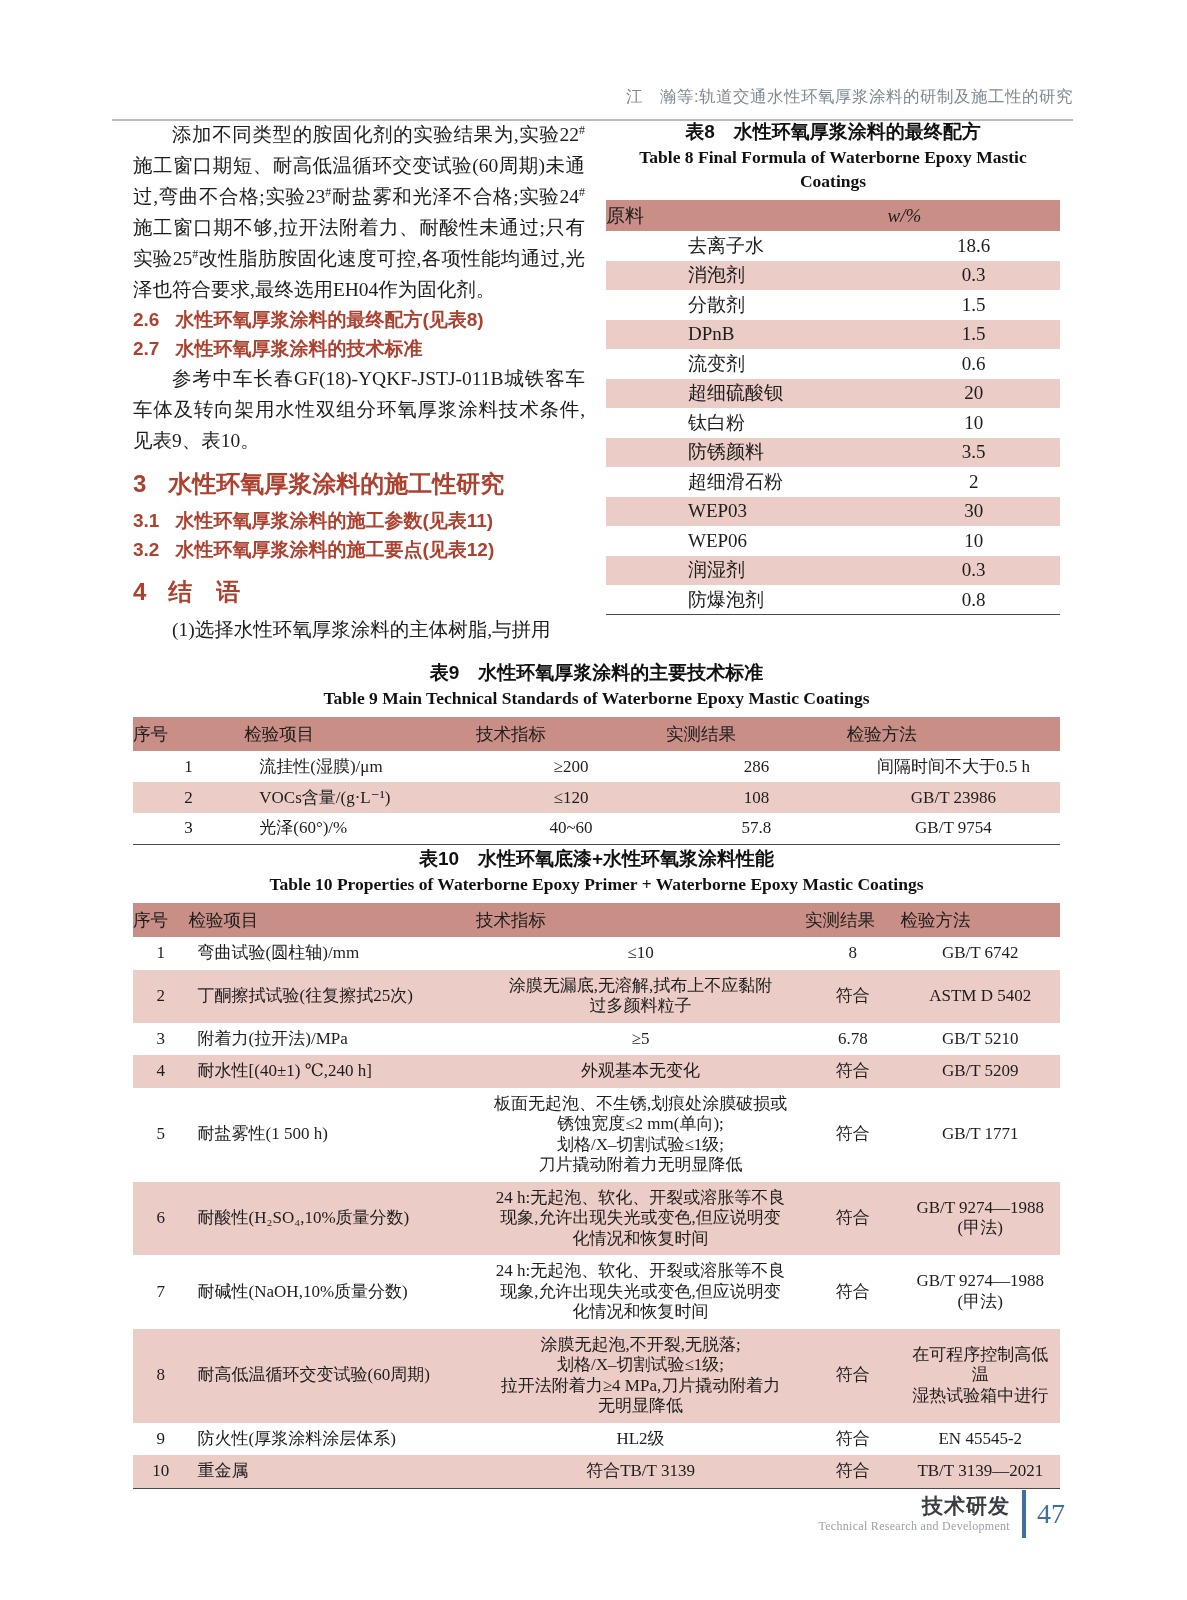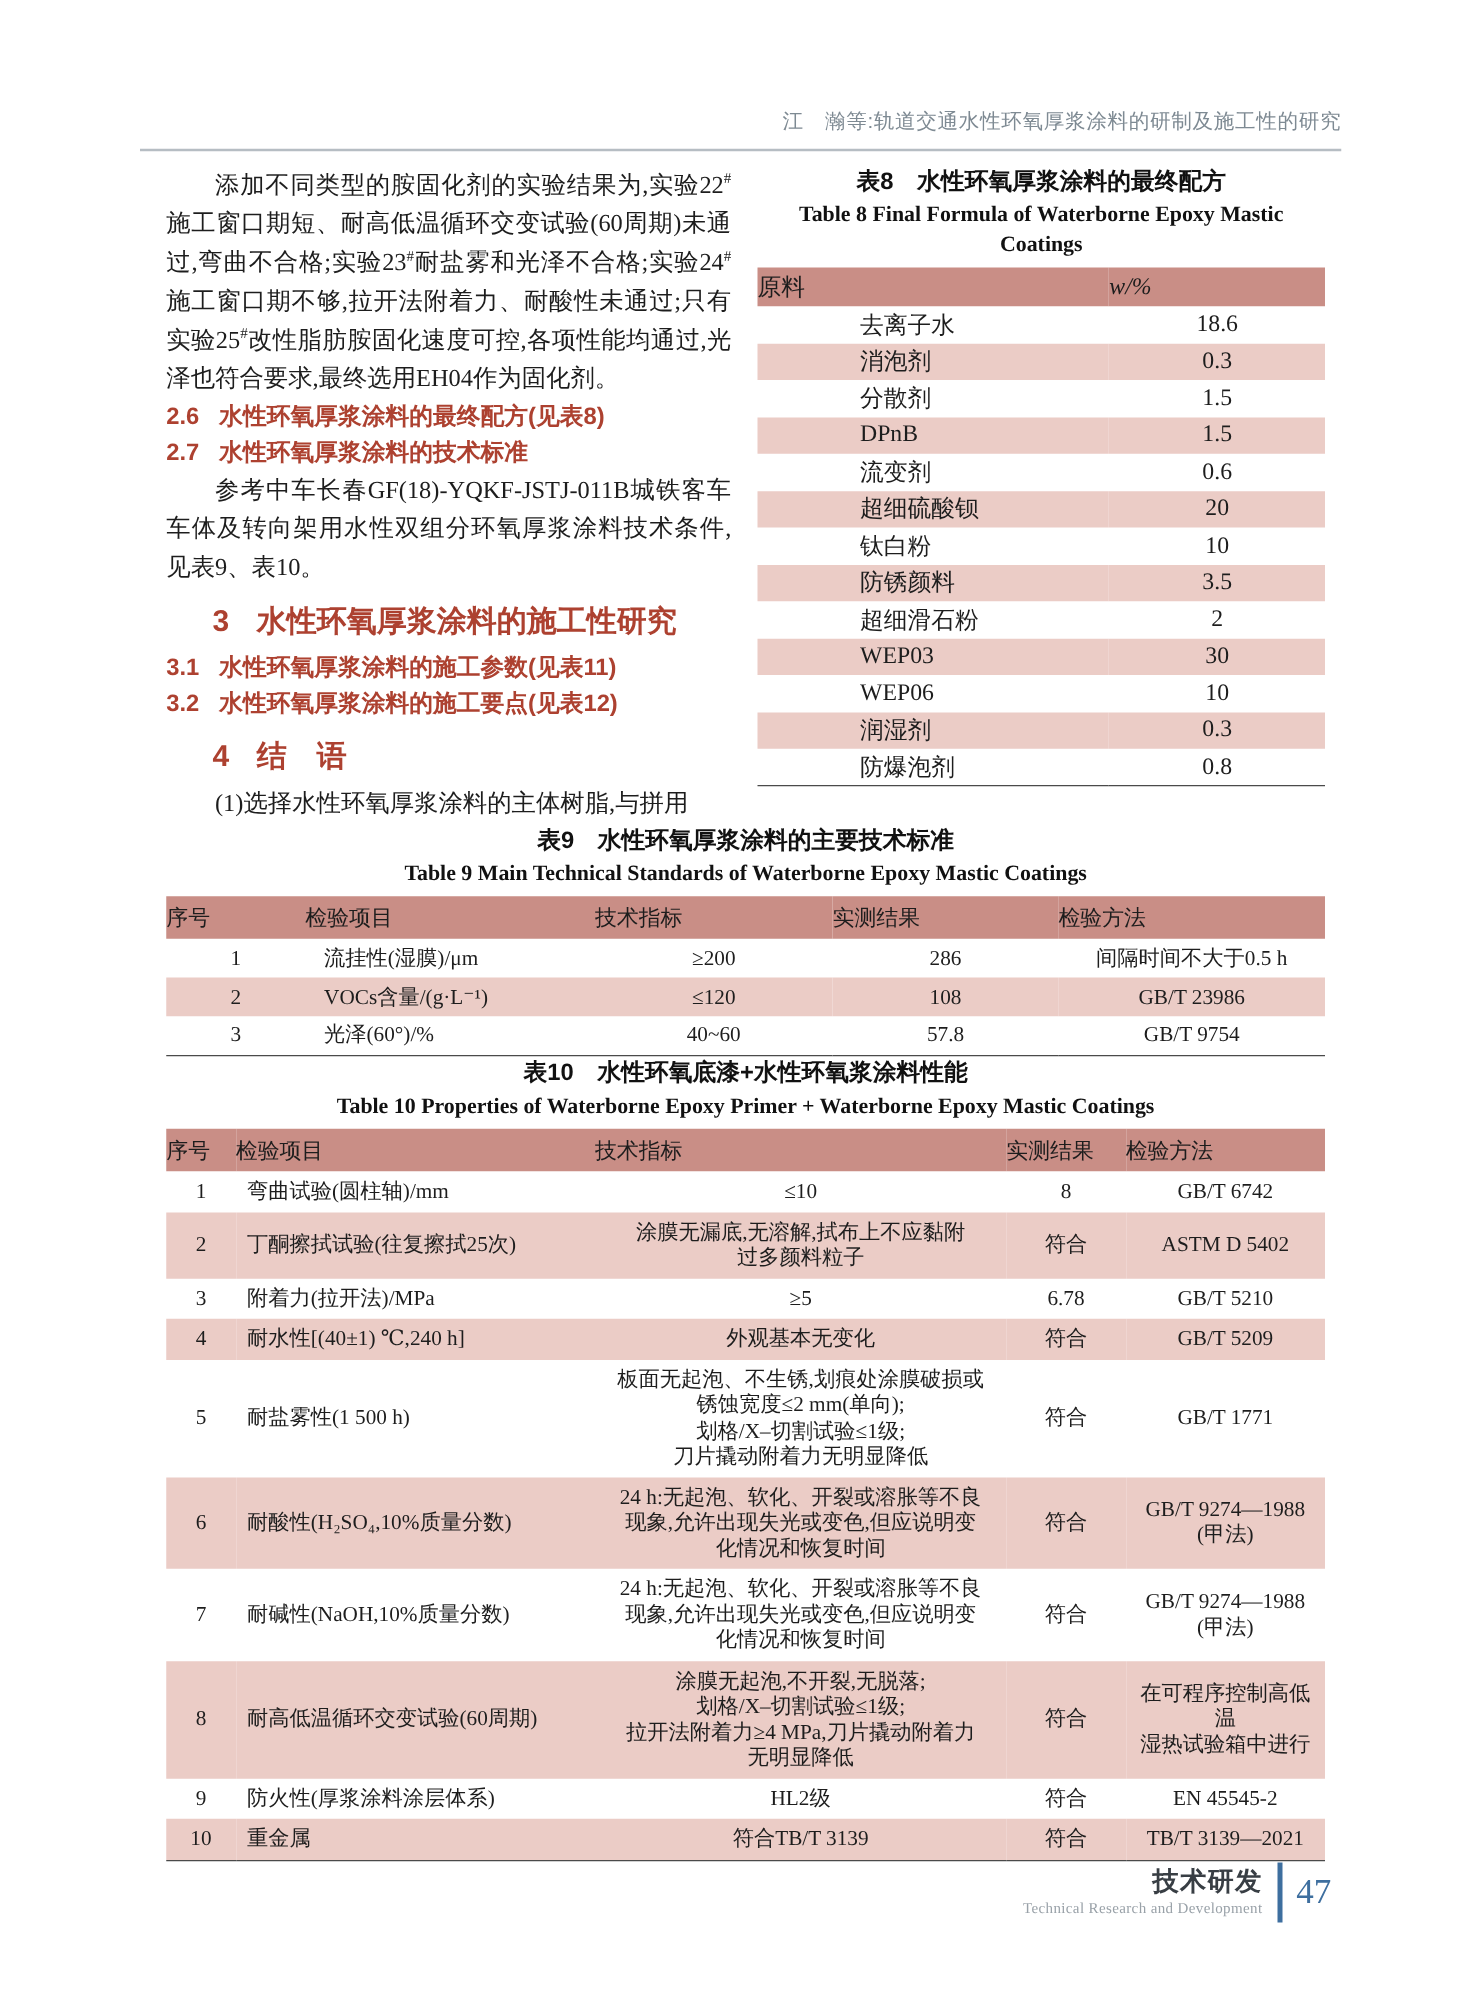--- a/index.html
+++ b/index.html
@@ -26,41 +26,41 @@
     position:absolute;left:112px;right:114px;top:86px;
     text-align:right;
     font-family:"Liberation Sans","DejaVu Sans",sans-serif;
     font-size:16.5px;color:var(--muted-gray);
     padding-bottom:11px;
     border-bottom:2px solid var(--rule-gray);
     letter-spacing:.5px;
   }
   
   .columns{
-    position:absolute;left:133px;top:133px;width:927px;height:515px;
+    position:absolute;left:133px;top:119px;width:927px;height:515px;
     display:flex;gap:21px;
   }
   .col-left{width:452px;}
   .col-right{width:454px;}
   p.body{
     font-size:19.5px;line-height:31px;text-align:justify;
     text-indent:2em;color:var(--ink);
   }
   p.body sup{font-size:12px;line-height:0;}
   .sub-heading{
     font-family:"Liberation Sans","DejaVu Sans",sans-serif;
     font-weight:bold;color:var(--heading-red);
     font-size:19px;line-height:29px;
   }
   .sub-heading .num{margin-right:16px;}
   .main-heading{
     font-family:"Liberation Sans","DejaVu Sans",sans-serif;
     font-weight:bold;color:var(--heading-red);
     font-size:24px;line-height:30px;
-    margin-top:13px;margin-bottom:7px;margin-left:37px;
+    margin-top:13px;margin-bottom:7px;
   }
   .main-heading .num{margin-right:22px;}
   
   .tbl-title-cn{
     text-align:center;
     font-family:"Liberation Sans","DejaVu Sans",sans-serif;
     font-weight:bold;font-size:19px;line-height:26px;color:#111;
   }
   .tbl-title-en{
     text-align:center;font-weight:bold;font-size:17.5px;line-height:24px;

